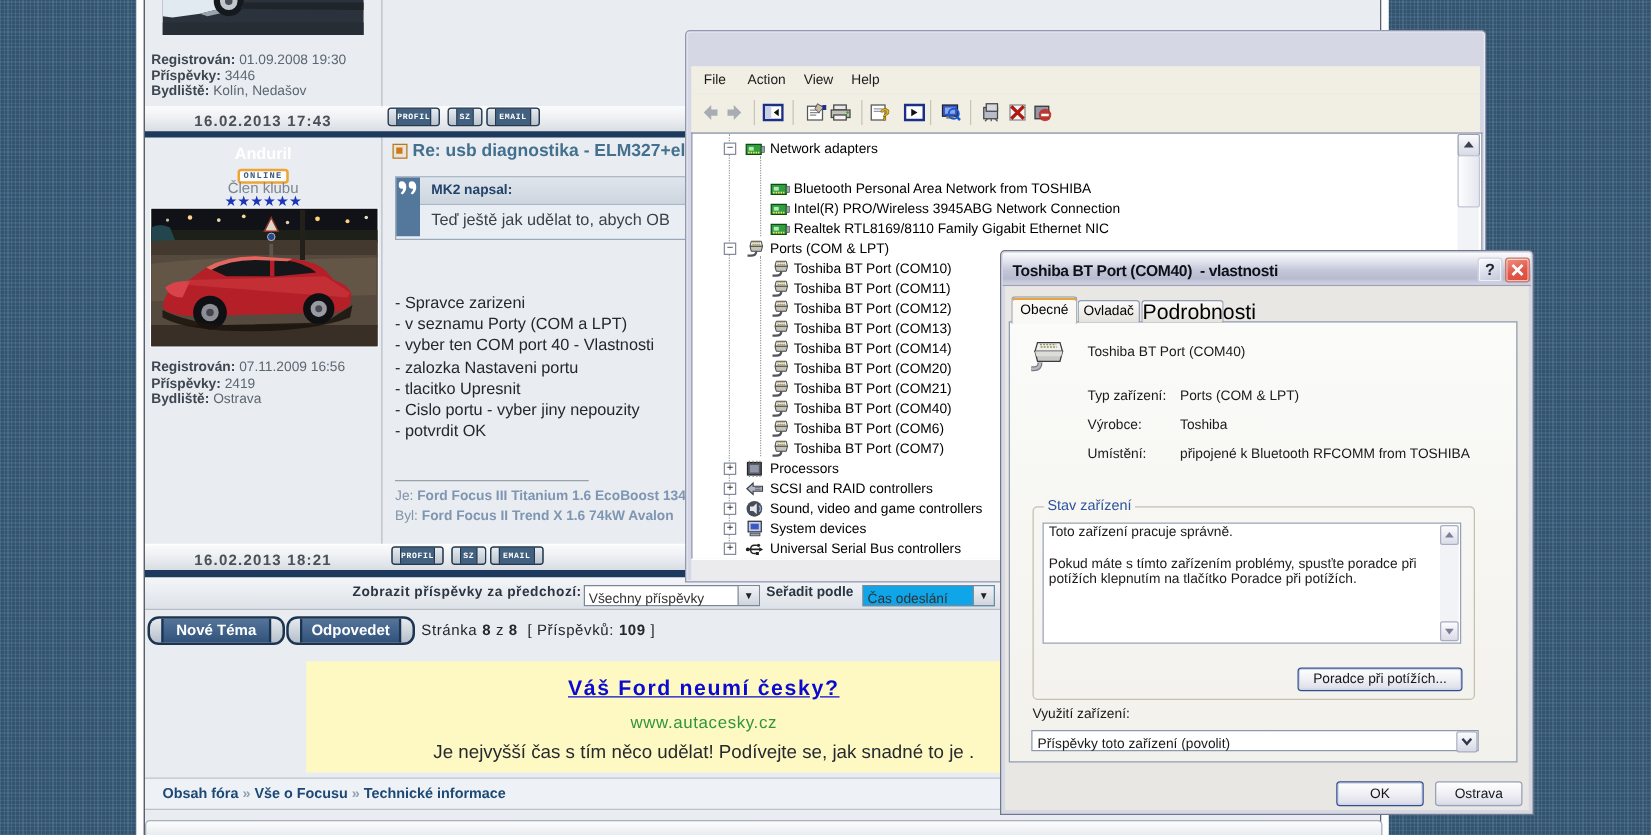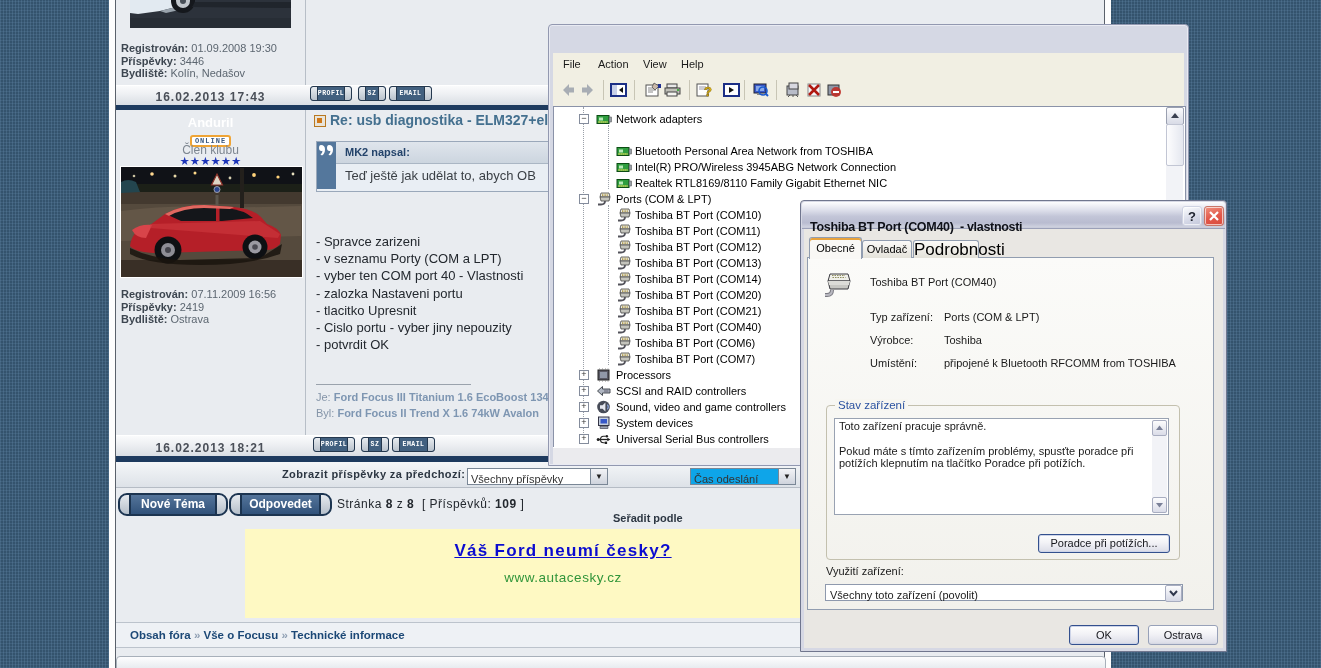--- a/index.html
+++ b/index.html
@@ -155,39 +155,40 @@
 <div class="abs pbtn" style="left:392px;top:437px;width:41px;">EMAIL<i class="l"></i><i class="r"></i></div>
 <div class="abs navybar" style="top:456px;height:6px;"></div>
 
 <div class="abs" style="left:116px;top:462px;width:988px;height:25px;background:linear-gradient(#f4f6f8,#dde2e8);border-bottom:1px solid #b5bcc5;">
  <span class="abs" style="left:166px;top:6px;font-size:11px;font-weight:bold;color:#2c3642;letter-spacing:0.4px;">Zobrazit příspěvky za předchozí:</span>
 </div>
 <div class="abs" style="left:467px;top:468px;width:139px;height:15px;background:#fff;border:1px solid #7a8796;">
  <span style="font-size:11px;color:#333;margin-left:3px;line-height:15px;">Všechny příspěvky</span>
  <span class="abs" style="right:0;top:0;width:16px;height:15px;background:linear-gradient(#f2f3f6,#cfd4dd);border-left:1px solid #7a8796;text-align:center;font-size:8px;line-height:15px;color:#222;">▼</span>
 </div>
-<div class="abs" style="left:613px;top:468px;font-size:11px;font-weight:bold;color:#2c3642;margin-top:44px;">Seřadit podle</div>
+<div class="abs" style="left:613px;top:468px;font-size:11px;font-weight:bold;color:#2c3642;">Seřadit podle</div>
 <div class="abs" style="left:690px;top:468px;width:104px;height:15px;background:#0ea5e9;border:1px solid #7a8796;">
  <span style="font-size:11px;color:#333;margin-left:3px;line-height:15px;">Čas odeslání</span>
  <span class="abs" style="right:0;top:0;width:16px;height:15px;background:linear-gradient(#f2f3f6,#cfd4dd);border-left:1px solid #7a8796;text-align:center;font-size:8px;line-height:15px;color:#222;">▼</span>
 </div>
 
 <div class="abs" style="left:118px;top:493px;width:106px;height:19px;border:2px solid #1c3450;border-radius:9px;background:linear-gradient(#54749a,#31527a);color:#fff;font-size:12px;font-weight:bold;text-align:center;line-height:19px;">
  <i class="abs" style="left:0;top:0;width:9px;height:19px;background:linear-gradient(#e6eaef,#b5bfca);border-right:2px solid #1c3450;border-radius:7px 0 0 7px;"></i>
  <i class="abs" style="right:0;top:0;width:9px;height:19px;background:linear-gradient(#e6eaef,#b5bfca);border-left:2px solid #1c3450;border-radius:0 7px 7px 0;"></i>
  <span style="font-style:normal;">Nové Téma</span></div>
 <div class="abs" style="left:229px;top:493px;width:99px;height:19px;border:2px solid #1c3450;border-radius:9px;background:linear-gradient(#54749a,#31527a);color:#fff;font-size:12px;font-weight:bold;text-align:center;line-height:19px;">
  <i class="abs" style="left:0;top:0;width:9px;height:19px;background:linear-gradient(#e6eaef,#b5bfca);border-right:2px solid #1c3450;border-radius:7px 0 0 7px;"></i>
  <i class="abs" style="right:0;top:0;width:9px;height:19px;background:linear-gradient(#e6eaef,#b5bfca);border-left:2px solid #1c3450;border-radius:0 7px 7px 0;"></i>
  Odpovedet</div>
 <div class="abs" style="left:337px;top:497px;font-size:12px;color:#23282e;letter-spacing:0.5px;">Stránka <b>8</b> z <b>8</b> &nbsp;[ Příspěvků: <b>109</b> ]</div>
 
 <div class="abs" style="left:245px;top:529px;width:636px;height:89px;background:#fef9c3;text-align:center;">
  <div style="margin-top:12px;font-size:17px;font-weight:bold;color:#0b0bd0;text-decoration:underline;letter-spacing:1.3px;">Váš Ford neumí česky?</div>
  <div style="margin-top:9px;font-size:13.5px;color:#31953a;letter-spacing:0.5px;">www.autacesky.cz</div>
+ <div style="margin-top:8px;font-size:15px;color:#26292e;">Je nejvyšší čas s tím něco udělat! Podívejte se, jak snadné to je .</div>
 </div>
 
 <div class="abs" style="left:116px;top:622px;width:988px;height:24px;background:#eef1f5;border-top:1px solid #bcc3cc;border-bottom:1px solid #bcc3cc;">
  <span style="margin-left:14px;font-size:11.5px;font-weight:bold;color:#1c4876;line-height:24px;">Obsah fóra <span style="color:#90a0b4;">»</span> Vše o Focusu <span style="color:#90a0b4;">»</span> Technické informace</span>
 </div>
 
 <div class="abs" style="left:116px;top:656px;width:988px;height:12px;background:linear-gradient(#fdfdfe,#e6eaee);border:1px solid #a8b0ba;border-radius:4px 4px 0 0;"></div>
 
 <div class="abs win" id="dm" style="left:548px;top:24px;width:639px;height:440px;background:#d5d8e4;
  border:1px solid #9298b0;box-shadow:inset 0 0 0 1px #e8eaf2;">
@@ -407,21 +408,21 @@
  </div>
 
  <div class="abs" style="left:4px;top:422px;width:631px;height:16px;background:#ebebee;border-top:1px solid #fff;"></div>
 </div>
 
 <div class="abs win" id="dlg" style="left:800px;top:200px;width:425px;height:450px;background:#e9e7e3;
  border:1px solid #70768e;box-shadow:inset 0 0 0 3px #d6d8e4;">
 
  <div class="abs" style="left:1px;top:1px;width:423px;height:26px;border-radius:3px 3px 0 0;
   background:linear-gradient(#fdfdfe,#dfe1ec 30%,#c3c6d8 55%,#b9bcd0 80%,#cdd0de 95%,#c6c9d8);border-bottom:1px solid #9ba0b8;">
-  <span class="abs" style="left:8px;top:18px;font-size:12.5px;font-weight:bold;color:#0e1018;letter-spacing:-0.3px;">Toshiba BT Port (COM40)&nbsp; - vlastnosti</span>
+  <span class="abs" style="left:8px;top:8px;font-size:12.5px;font-weight:bold;color:#0e1018;letter-spacing:-0.3px;">Toshiba BT Port (COM40)&nbsp; - vlastnosti</span>
   <div class="tbtn" style="left:380px;top:4px;width:18px;height:18px;text-align:center;">
    <span style="font-size:13px;font-weight:bold;color:#202430;line-height:18px;">?</span></div>
   <div class="tbtn" style="left:402px;top:4px;width:18px;height:18px;background:linear-gradient(160deg,#f0937f,#e2574a 55%,#d94c3e);border-color:#c87668;">
    <svg width="18" height="18" viewBox="0 0 18 18">
           <path d="M5,5 L13,13 M13,5 L5,13" stroke="#fff" stroke-width="2.2"></path>
         </svg></div>
  </div>
 
  <div class="abs" style="left:8px;top:36px;width:51px;height:21px;background:#f9f8f5;border:1px solid #919db0;border-bottom:none;border-radius:3px 3px 0 0;z-index:3;
   box-shadow:inset 0 2px 0 #e8a33d;text-align:center;font-size:11px;color:#000;line-height:21px;">Obecné</div>
@@ -458,21 +459,21 @@
               </svg></div>
      <div class="abs" style="left:0;bottom:0;width:13px;height:14px;border:1px solid #a8adc0;border-radius:2px;background:linear-gradient(#fcfcfd,#dadce8);"><svg width="13" height="14">
                 <path d="M6.5,9.5 L10,5 L3,5 Z" fill="#7a8098"></path>
               </svg></div>
     </div>
    </div>
    <div class="abs xp-btn" style="left:211px;top:128px;width:130px;height:17px;border:1px solid #33508e;line-height:17px;box-shadow:inset 0 0 0 1px #cdd4e8;">Poradce při potížích...</div>
   </div>
   <span class="abs" style="left:18px;top:307px;font-size:11px;color:#1a1a1a;">Využití zařízení:</span>
   <div class="abs" style="left:17px;top:326px;width:356px;height:15px;background:#fff;border:1px solid #8e99ad;">
-   <span style="font-size:11px;color:#1a1a1a;margin-left:4px;line-height:14px;">Všechny toto zařízení (povolit)</span>
+   <span style="font-size:11px;color:#1a1a1a;margin-left:4px;line-height:14px;">Příspěvky toto zařízení (povolit)</span>
    <div class="abs" style="right:0;top:0;width:15px;height:15px;border:1px solid #a8adc0;border-radius:2px;background:linear-gradient(#fcfcfd,#d5d8e6);"><svg width="15" height="15">
             <path d="M4,5 L7.5,9 L11,5" fill="none" stroke="#30384e" stroke-width="2"></path>
           </svg></div>
   </div>
  </div>
 
  <div class="abs xp-btn" style="left:268px;top:424px;width:68px;height:18px;border-color:#33508e;line-height:18px;box-shadow:inset 0 0 0 1px #cdd4e8;">OK</div>
  <div class="abs xp-btn" style="left:347px;top:424px;width:68px;height:18px;line-height:18px;">Ostrava</div>
 </div>
 

